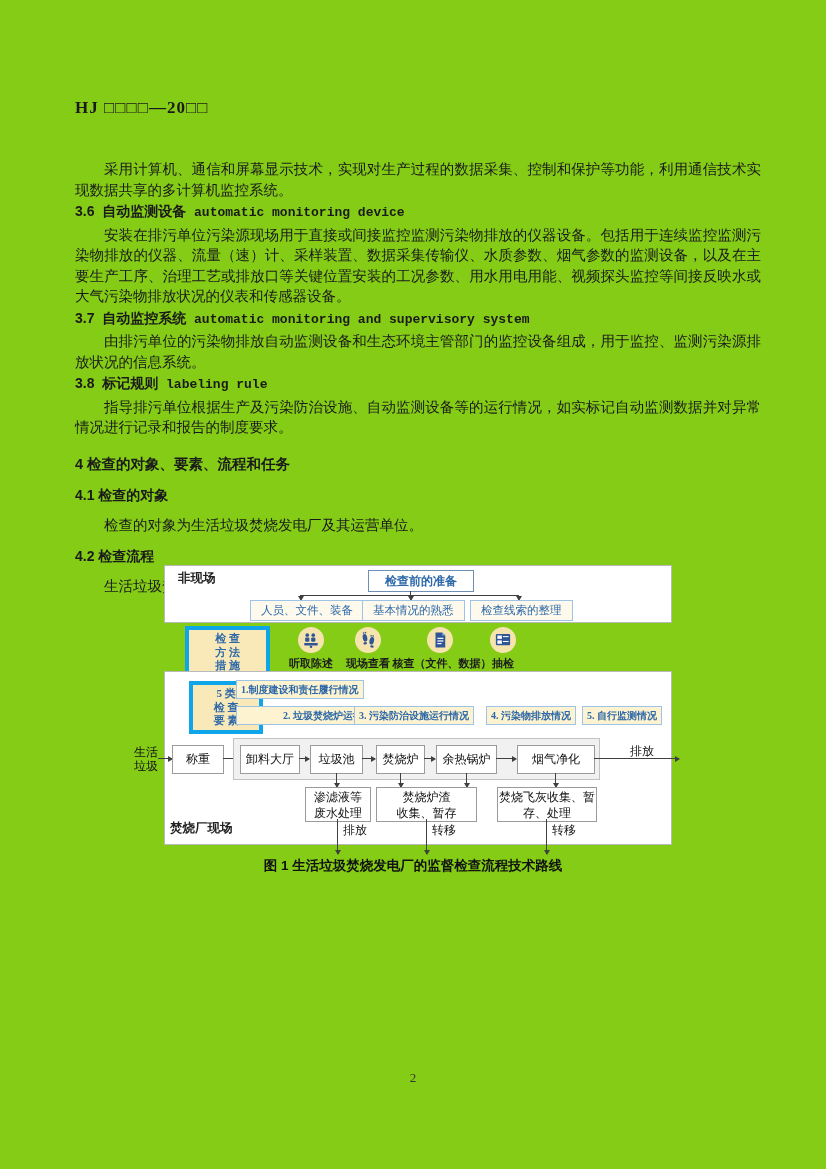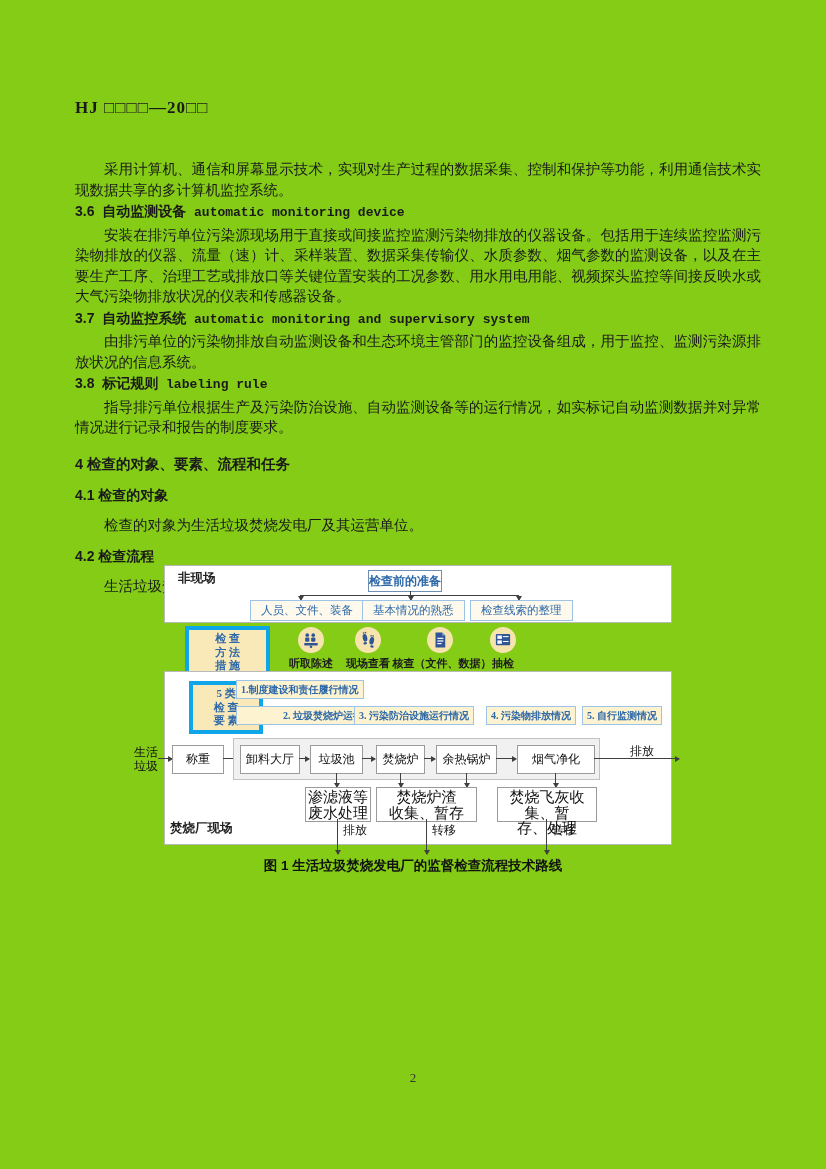--- a/index.html
+++ b/index.html
@@ -33,21 +33,21 @@
   
   .fig{position:absolute;left:130px;top:563px;width:566px;height:300px;font-size:12px;}
   .panel{position:absolute;background:#fff;border:1px solid #b9b9b9;}
   .panel-label{
     position:absolute;font-family:"Liberation Sans","DejaVu Sans",sans-serif;
     font-weight:bold;font-size:12.5px;color:#222;
   }
   .blue-box{
     position:absolute;background:#ffffff;border:1px solid #6d8fb4;
     color:#2d68a8;font-weight:bold;text-align:right;
-    font-size:12px;line-height:20px;white-space:nowrap;padding:0 0;
+    font-size:12px;line-height:20px;white-space:nowrap;padding:0 16px;
   }
   .lite-box{
     position:absolute;background:#fdf9ec;border:1px solid #9dc3e6;
     color:#2d68a8;text-align:left;font-size:11.5px;line-height:19px;
     white-space:nowrap;padding:0 10px;
   }
   .ylabel-box{
     position:absolute;background:#f9e9b8;border:4px solid #0ea5e9;
     color:#2d68a8;font-weight:bold;text-align:center;
     font-size:11px;line-height:13.5px;padding:2px 16px;
@@ -57,21 +57,21 @@
     color:#2d68a8;font-weight:bold;font-size:10px;line-height:15px;
     white-space:nowrap;padding:1px 4px;
   }
   .flow-box{
     position:absolute;background:#fff;border:1px solid #9b9b9b;
     color:#111;text-align:center;font-size:12px;height:27px;line-height:27px;
   }
   .gray-wrap{position:absolute;background:#f1f1f1;border:1px solid #c2c2c2;}
   .bot-box{
     position:absolute;background:#fff;border:1px solid #9b9b9b;
-    color:#111;text-align:center;font-size:15px;line-height:15.5px;padding-top:2px;
+    color:#111;text-align:center;font-size:12px;line-height:15.5px;padding-top:2px;
   }
   .small-lbl{position:absolute;font-size:12px;color:#111;white-space:nowrap;}
   .h-arrow{position:absolute;height:0;border-top:1px solid #3f3f3f;}
   .h-arrow::after{
     content:'';position:absolute;right:-1px;top:-3px;width:0;height:0;
     border-left:5px solid #3f3f3f;border-top:3px solid transparent;border-bottom:3px solid transparent;
   }
   .v-arrow{position:absolute;width:0;border-left:1px solid #3f3f3f;}
   .v-arrow::after{
     content:'';position:absolute;left:-3.5px;bottom:-1px;width:0;height:0;

